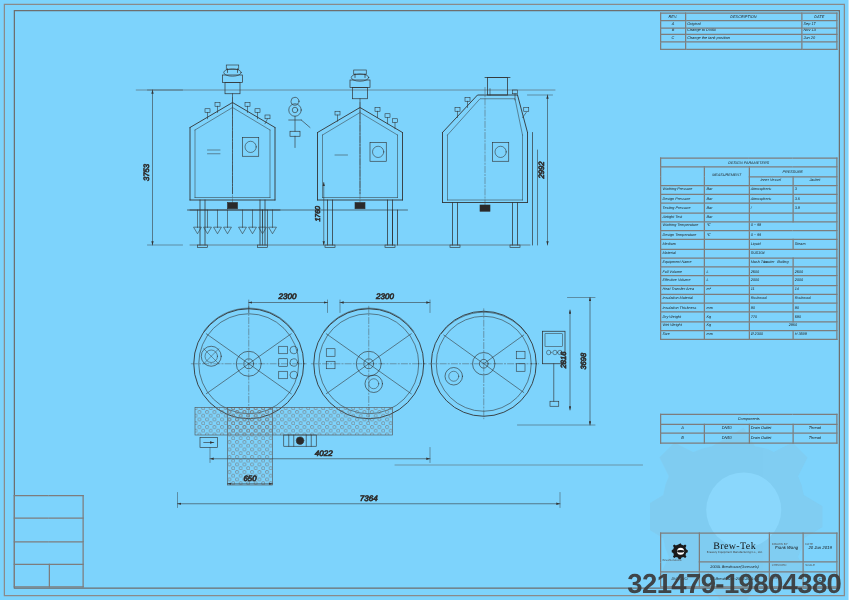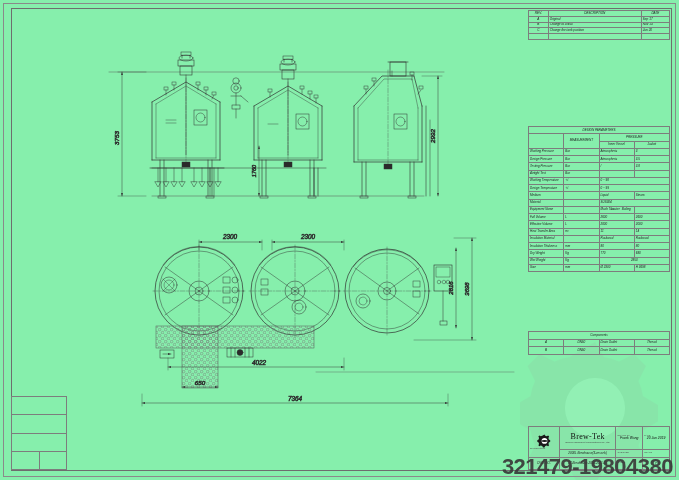--- a/index.html
+++ b/index.html
@@ -5,21 +5,21 @@
   * { box-sizing: border-box; }
   html, body {
     margin: 0; padding: 0;
     background: #ffffff;
     font-family: "Liberation Sans", sans-serif;
   }
   #sheet {
     position: relative;
     width: 679px;
     height: 480px;
-    background: #86efac;
+    background: #7dd3fc;
     overflow: hidden;
   }
   
   .outer-border {
     position: absolute;
     left: 3px; top: 3px; right: 3px; bottom: 3px;
     border: 1px solid #8a8a8a;
   }
   .inner-border {
     position: absolute;

